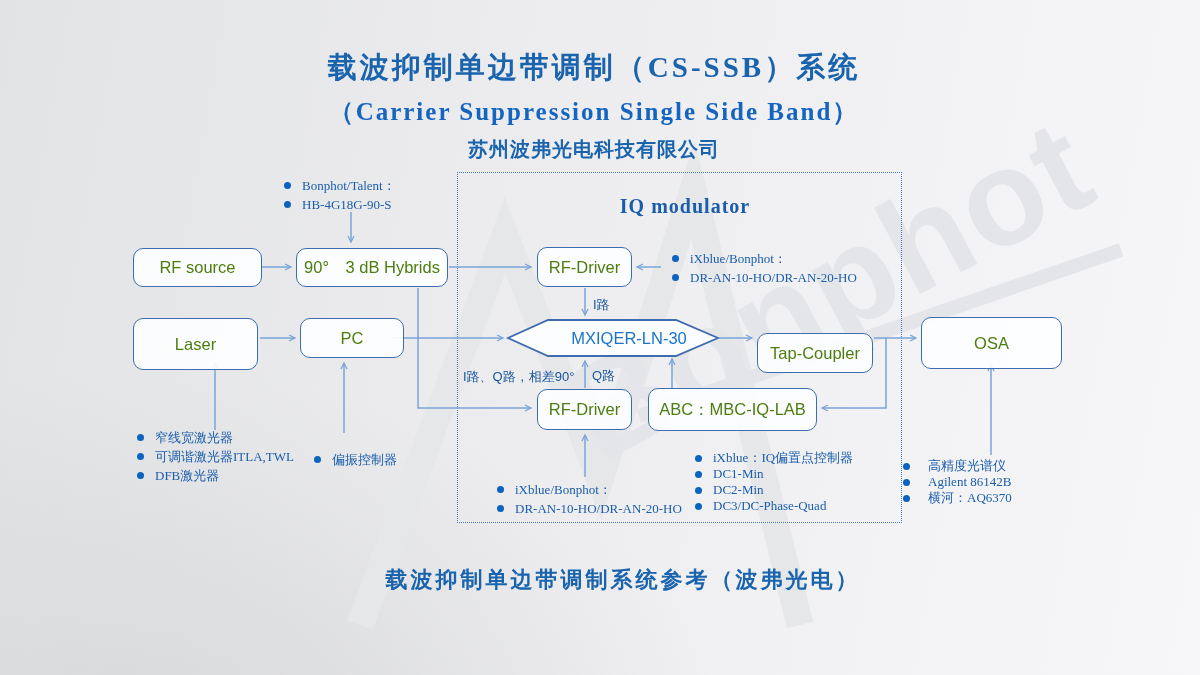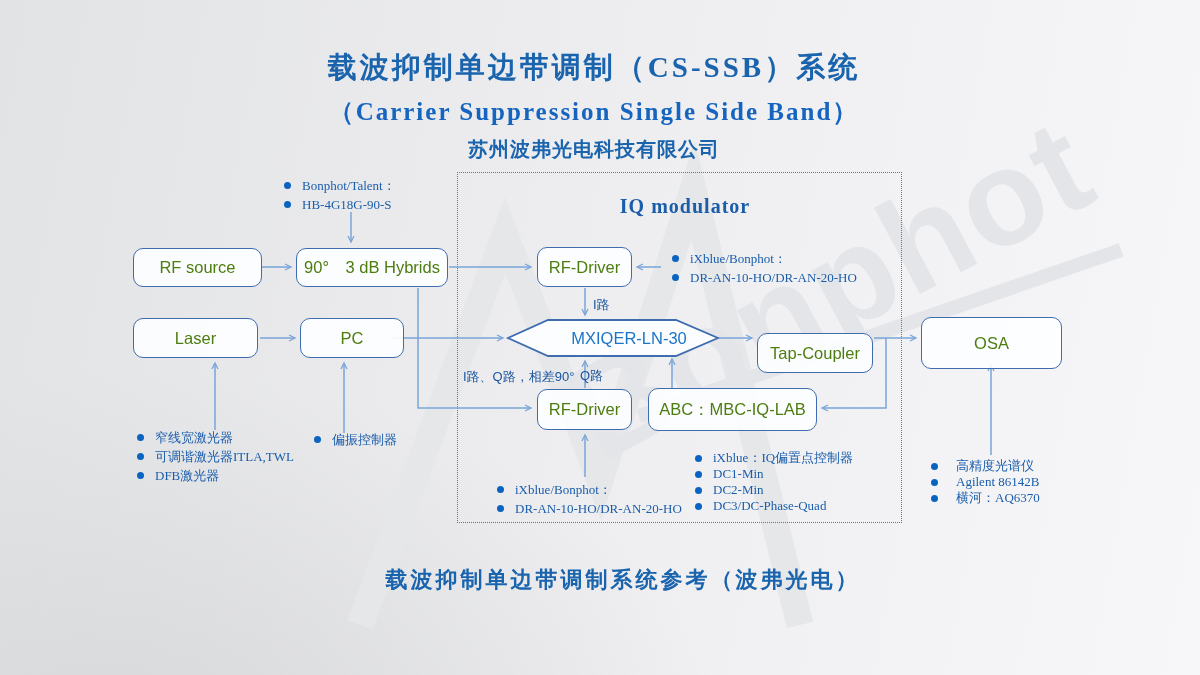--- a/index.html
+++ b/index.html
@@ -111,21 +111,21 @@
     <line x1="585" y1="477" x2="585" y2="435" marker-end="url(#arr)"></line>
     <line x1="991" y1="455" x2="991" y2="365" marker-end="url(#arr)"></line>
   </svg>
 
   <div class="node" style="left:133px;top:248px;width:129px;height:39px">
     <span>RF source</span>
   </div>
   <div class="node" style="left:296px;top:248px;width:152px;height:39px">
     <span>90°　3 dB Hybrids</span>
   </div>
-  <div class="node" style="left:133px;top:318px;width:125px;height:40px">
+  <div class="node" style="left:133px;top:318px;width:125px;height:52px">
     <span>Laser</span>
   </div>
   <div class="node" style="left:300px;top:318px;width:104px;height:40px">
     <span>PC</span>
   </div>
   <div class="node" style="left:537px;top:247px;width:95px;height:40px">
     <span>RF-Driver</span>
   </div>
   <div class="node" style="left:537px;top:389px;width:95px;height:41px">
     <span>RF-Driver</span>
@@ -135,21 +135,21 @@
     <span>ABC：MBC-IQ-LAB</span>
   </div>
   <div class="node" style="left:757px;top:333px;width:116px;height:40px">
     <span>Tap-Coupler</span>
   </div>
   <div class="node" style="left:921px;top:317px;width:141px;height:52px">
     <span>OSA</span>
   </div>
 
   <div class="sig" style="left:593px;top:296px">I路</div>
-  <div class="sig" style="left:580px;top:367px">Q路</div>
+  <div class="sig" style="left:592px;top:367px">Q路</div>
   <div class="sig" style="left:463px;top:368px">I路、Q路，相差90°</div>
 
   <div class="ann" style="left:284px;top:176px">
     <div class="ann-row">
         <span class="blt"></span>
         <span>Bonphot/Talent：</span>
       </div>
     <div class="ann-row">
         <span class="blt"></span>
         <span>HB-4G18G-90-S</span>
@@ -175,21 +175,21 @@
     <div class="ann-row">
         <span class="blt"></span>
         <span>可调谐激光器ITLA,TWL</span>
       </div>
     <div class="ann-row">
         <span class="blt"></span>
         <span>DFB激光器</span>
       </div>
   </div>
 
-  <div class="ann" style="left:314px;top:430px">
+  <div class="ann" style="left:314px;top:450px">
     <div class="ann-row">
         <span class="blt"></span>
         <span>偏振控制器</span>
       </div>
   </div>
 
   <div class="ann" style="left:497px;top:480px">
     <div class="ann-row">
         <span class="blt"></span>
         <span>iXblue/Bonphot：</span>
@@ -212,21 +212,21 @@
     <div class="ann-row">
         <span class="blt"></span>
         <span>DC2-Min</span>
       </div>
     <div class="ann-row">
         <span class="blt"></span>
         <span>DC3/DC-Phase-Quad</span>
       </div>
   </div>
 
-  <div class="ann tight ann-osa" style="left:931px;top:458px">
+  <div class="ann tight ann-osa" style="left:903px;top:458px">
     <div class="ann-row">
         <span class="blt"></span>
         <span>高精度光谱仪</span>
       </div>
     <div class="ann-row">
         <span class="blt"></span>
         <span>Agilent 86142B</span>
       </div>
     <div class="ann-row">
         <span class="blt"></span>

